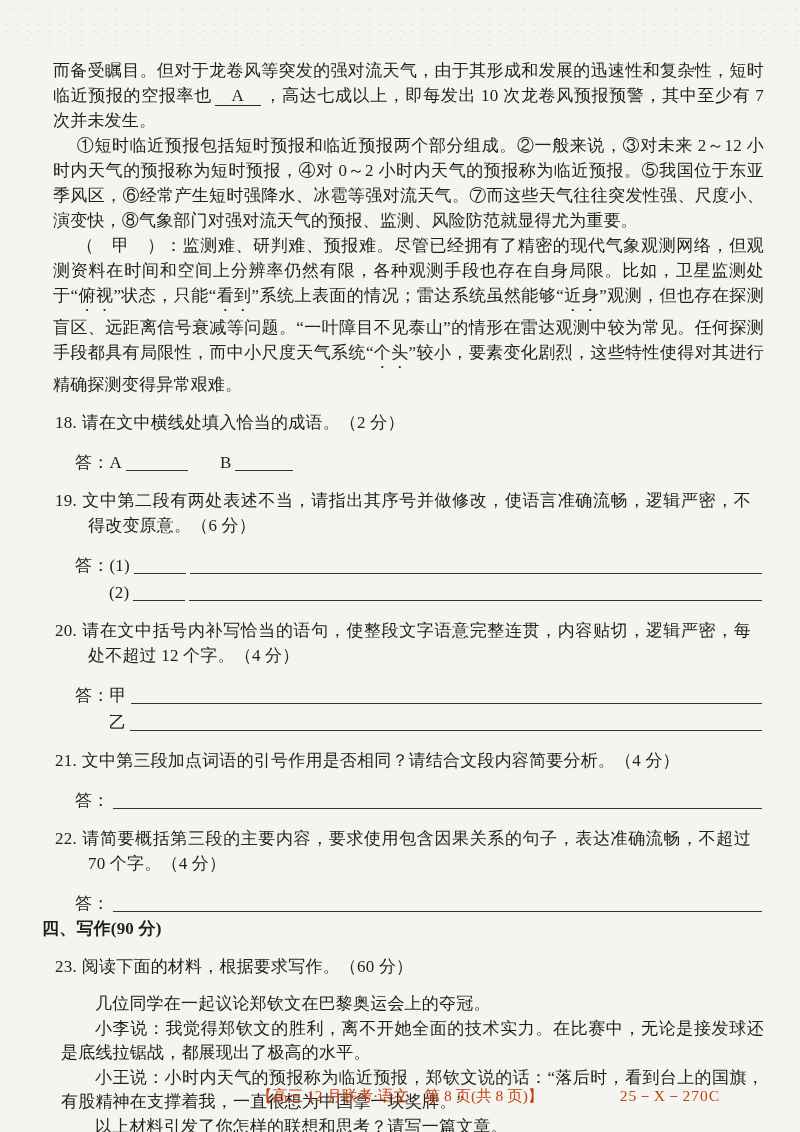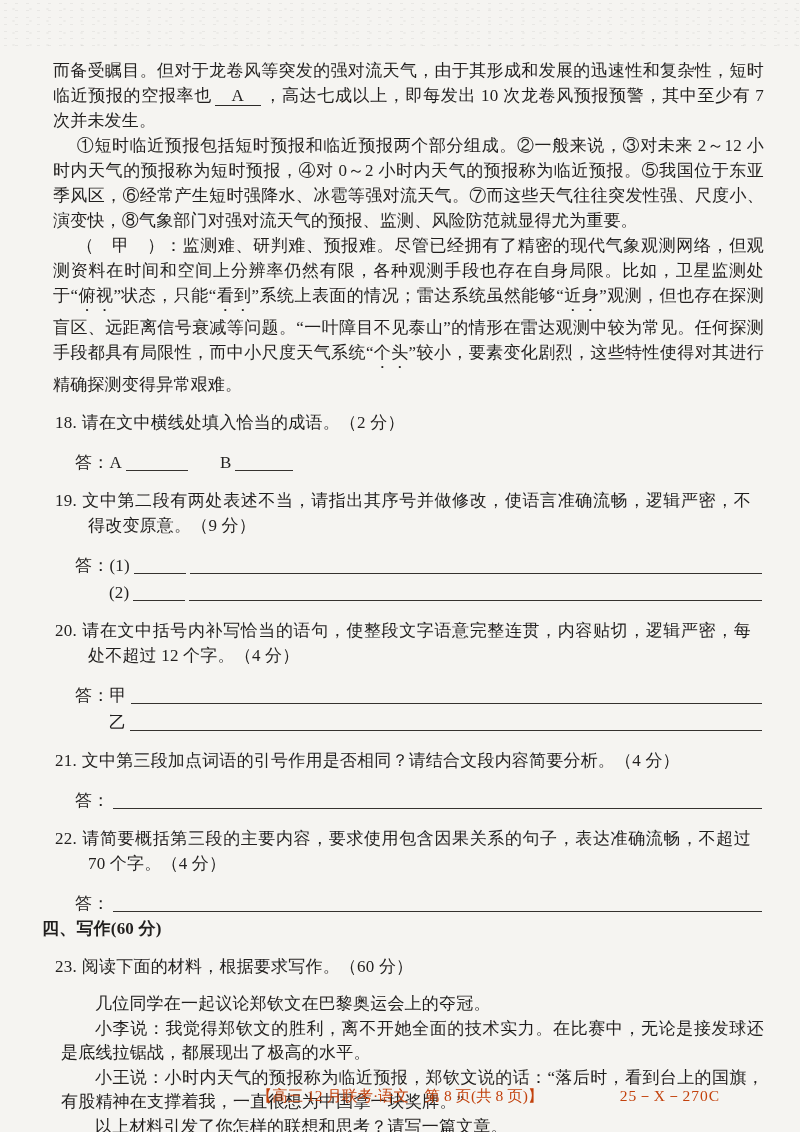--- a/index.html
+++ b/index.html
@@ -97,21 +97,21 @@
         <span class="ans-label">答：</span>
           <span>A</span>
           <span class="ul w-a"></span>
           <span class="gap-ab"></span>
           <span>B</span>
           <span class="ul w-b"></span>
       </div>
     </div>
 
     <div>
-      <p class="q-text"><span class="q-num">19.</span><span>文中第二段有两处表述不当，请指出其序号并做修改，使语言准确流畅，逻辑严密，不得改变原意。（9 分）</span></p>
+      <p class="q-text"><span class="q-num">19.</span><span>文中第二段有两处表述不当，请指出其序号并做修改，使语言准确流畅，逻辑严密，不得改变原意。（6 分）</span></p>
       <div class="ans-row">
         <span class="ans-label">答：</span>
           <span>(1)</span>
           <span class="ul w-short"></span>
           <span class="ul grow"></span>
       </div>
       <div class="ans-row indent2">
         <span>(2)</span>
           <span class="ul w-short"></span>
           <span class="ul grow"></span>
@@ -140,21 +140,21 @@
     </div>
 
     <div>
       <p class="q-text"><span class="q-num">22.</span><span>请简要概括第三段的主要内容，要求使用包含因果关系的句子，表达准确流畅，不超过 70 个字。（4 分）</span></p>
       <div class="ans-row">
         <span class="ans-label">答：</span>
           <span class="ul grow"></span>
       </div>
     </div>
 
-    <p class="sec-title">四、写作(60 分)</p>
+    <p class="sec-title">四、写作(90 分)</p>
 
     <div>
       <p class="q-text"><span class="q-num">23.</span><span>阅读下面的材料，根据要求写作。（60 分）</span></p>
 
       <div class="material">
         <p>几位同学在一起议论郑钦文在巴黎奥运会上的夺冠。</p>
         <p>小李说：我觉得郑钦文的胜利，离不开她全面的技术实力。在比赛中，无论是接发球还是底线拉锯战，都展现出了极高的水平。</p>
         <p>小王说：小时内天气的预报称为临近预报，郑钦文说的话：“落后时，看到台上的国旗，有股精神在支撑着我，一直很想为中国拿一块奖牌。”</p>
         <p>以上材料引发了你怎样的联想和思考？请写一篇文章。</p>
       </div>

